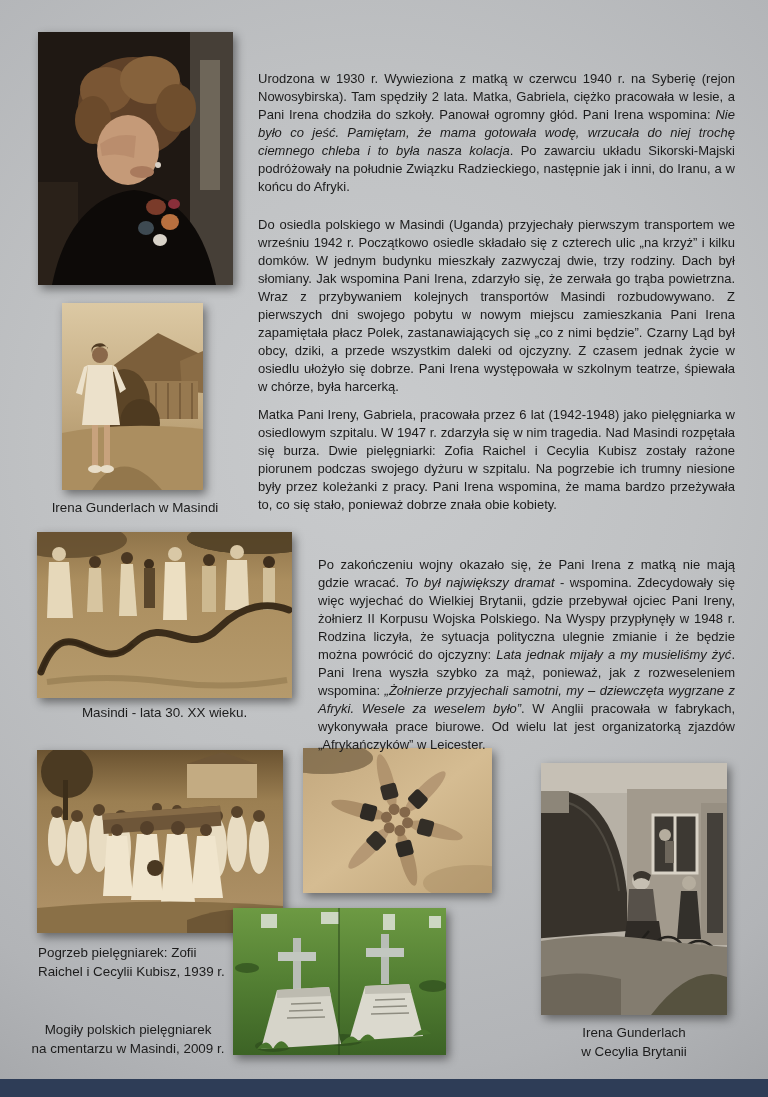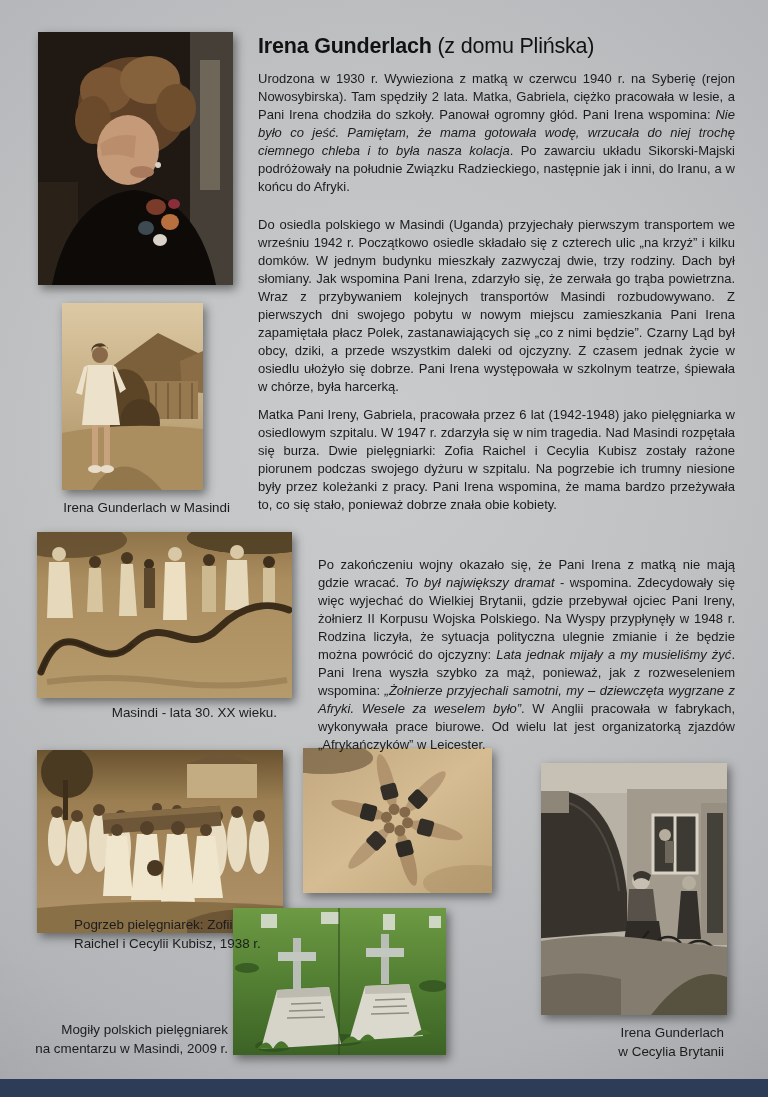--- a/index.html
+++ b/index.html
@@ -9,21 +9,21 @@
     font-family:"Liberation Sans", sans-serif;
     -webkit-font-smoothing:antialiased;
   }
   .photo{position:absolute;box-shadow:3px 4px 9px rgba(0,0,0,0.45);}
   .photo svg{display:block;}
   .page-title{position:absolute;left:258px;top:34px;font-size:21.5px;color:#121212;letter-spacing:-0.2px;white-space:nowrap;}
   .page-title .bold{font-weight:700;}
   .body-text{position:absolute;font-size:13px;line-height:18px;color:#1c1c1c;text-align:justify;}
   .body-text .it{font-style:italic;}
   .caption{position:absolute;font-size:13.4px;line-height:18.5px;color:#1c1c1c;}
-  .caption.center{text-align:right;}
+  .caption.center{text-align:center;}
   .footer-bar{position:absolute;left:0;right:0;bottom:0;height:18px;}
 </style>
 </head>
 <body>
 
 <div class="poster">
 
   <div class="photo" style="left:38px;top:32px;">
     <svg width="195" height="253" viewBox="0 0 195 253">
       <rect width="195" height="253" fill="#1f1813"></rect>
@@ -315,43 +315,40 @@
       <circle cx="148" cy="120" r="7" fill="#b5ad9e"></circle>
       <path d="M140,128 L156,128 L160,176 L136,176 Z" fill="#33302b"></path>
       <circle cx="158" cy="196" r="18" fill="none" stroke="#24221e" stroke-width="2.5"></circle>
       <circle cx="127" cy="190" r="16" fill="none" stroke="#24221e" stroke-width="2.5"></circle>
       <path d="M0,252 L0,178 Q60,168 120,178 L186,184 L186,252 Z" fill="#837c6f"></path>
       <path d="M110,252 Q150,200 186,214 L186,252 Z" fill="#56523f"></path>
       <path d="M0,252 L0,214 Q40,206 80,216 L80,252 Z" fill="#6d6659"></path>
     </svg>
   </div>
 
-  <div class="page-title">
-    <span class="bold">Irena Gunderlach</span><span> (z domu Plińska)</span>
-  </div>
 
   <div class="body-text" style="left:258px;top:70px;width:477px;"><span>Urodzona w 1930 r. Wywieziona z matką w czerwcu 1940 r. na Syberię (rejon Nowosybirska). Tam spędziły 2 lata. Matka, Gabriela, ciężko pracowała w lesie, a Pani Irena chodziła do szkoły. Panował ogromny głód. Pani Irena wspomina: </span><span class="it">Nie było co jeść. Pamiętam, że mama gotowała wodę, wrzucała do niej trochę ciemnego chleba i to była nasza kolacja</span><span>. Po zawarciu układu Sikorski-Majski podróżowały na południe Związku Radzieckiego, następnie jak i inni, do Iranu, a w końcu do Afryki.</span></div>
 
   <div class="body-text" style="left:258px;top:216px;width:477px;"><span>Do osiedla polskiego w Masindi (Uganda) przyjechały pierwszym transportem we wrześniu 1942 r. Początkowo osiedle składało się z czterech ulic „na krzyż” i kilku domków. W jednym budynku mieszkały zazwyczaj dwie, trzy rodziny. Dach był słomiany. Jak wspomina Pani Irena, zdarzyło się, że zerwała go trąba powietrzna. Wraz z przybywaniem kolejnych transportów Masindi rozbudowywano. Z pierwszych dni swojego pobytu w nowym miejscu zamieszkania Pani Irena zapamiętała płacz Polek, zastanawiających się „co z nimi będzie”. Czarny Ląd był obcy, dziki, a przede wszystkim daleki od ojczyzny. Z czasem jednak życie w osiedlu ułożyło się dobrze. Pani Irena występowała w szkolnym teatrze, śpiewała w chórze, była harcerką.</span></div>
 
   <div class="body-text" style="left:258px;top:406px;width:477px;"><span>Matka Pani Ireny, Gabriela, pracowała przez 6 lat (1942-1948) jako pielęgniarka w osiedlowym szpitalu. W 1947 r. zdarzyła się w nim tragedia. Nad Masindi rozpętała się burza. Dwie pielęgniarki: Zofia Raichel i Cecylia Kubisz zostały rażone piorunem podczas swojego dyżuru w szpitalu. Na pogrzebie ich trumny niesione były przez koleżanki z pracy. Pani Irena wspomina, że mama bardzo przeżywała to, co się stało, ponieważ dobrze znała obie kobiety.</span></div>
 
   <div class="body-text" style="left:318px;top:556px;width:417px;"><span>Po zakończeniu wojny okazało się, że Pani Irena z matką nie mają gdzie wracać. </span><span class="it">To był największy dramat</span><span> - wspomina. Zdecydowały się więc wyjechać do Wielkiej Brytanii, gdzie przebywał ojciec Pani Ireny, żołnierz II Korpusu Wojska Polskiego. Na Wyspy przypłynęły w 1948 r. Rodzina liczyła, że sytuacja polityczna ulegnie zmianie i że będzie można powrócić do ojczyzny: </span><span class="it">Lata jednak mijały a my musieliśmy żyć</span><span>. Pani Irena wyszła szybko za mąż, ponieważ, jak z rozweseleniem wspomina: </span><span class="it">„Żołnierze przyjechali samotni, my – dziewczęta wygrzane z Afryki. Wesele za weselem było”</span><span>. W Anglii pracowała w fabrykach, wykonywała prace biurowe. Od wielu lat jest organizatorką zjazdów „Afrykańczyków” w Leicester.</span></div>
 
   <div class="caption center" style="left:40px;top:499px;width:190px;">
     <div>Irena Gunderlach w Masindi</div>
   </div>
 
   <div class="caption center" style="left:52px;top:704px;width:225px;">
     <div>Masindi - lata 30. XX wieku.</div>
   </div>
 
-  <div class="caption" style="left:38px;top:916px;width:220px;margin-left:36px;">
+  <div class="caption" style="left:38px;top:944px;width:220px;">
     <div>Pogrzeb pielęgniarek: Zofii</div>
-    <div>Raichel i Cecylii Kubisz, 1938 r.</div>
+    <div>Raichel i Cecylii Kubisz, 1939 r.</div>
   </div>
 
   <div class="caption center" style="left:28px;top:1021px;width:200px;">
     <div>Mogiły polskich pielęgniarek</div>
     <div>na cmentarzu w Masindi, 2009 r.</div>
   </div>
 
   <div class="caption center" style="left:544px;top:1024px;width:180px;">
     <div>Irena Gunderlach</div>
     <div>w Cecylia Brytanii</div>

